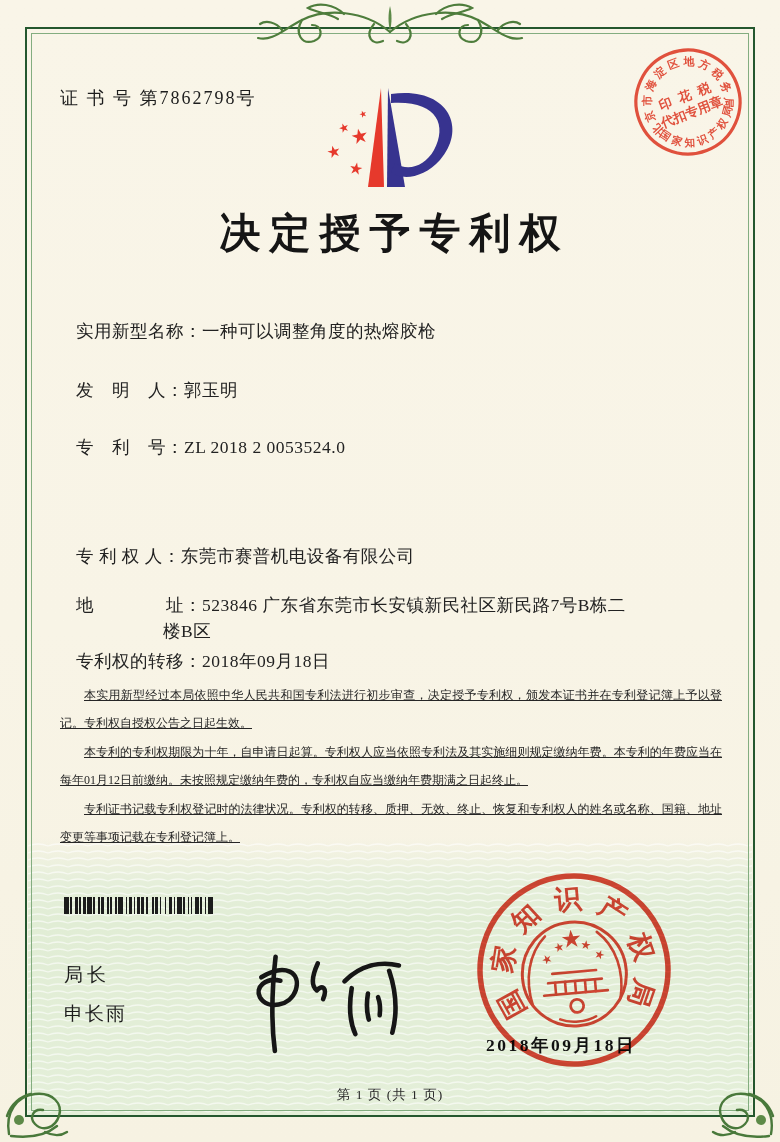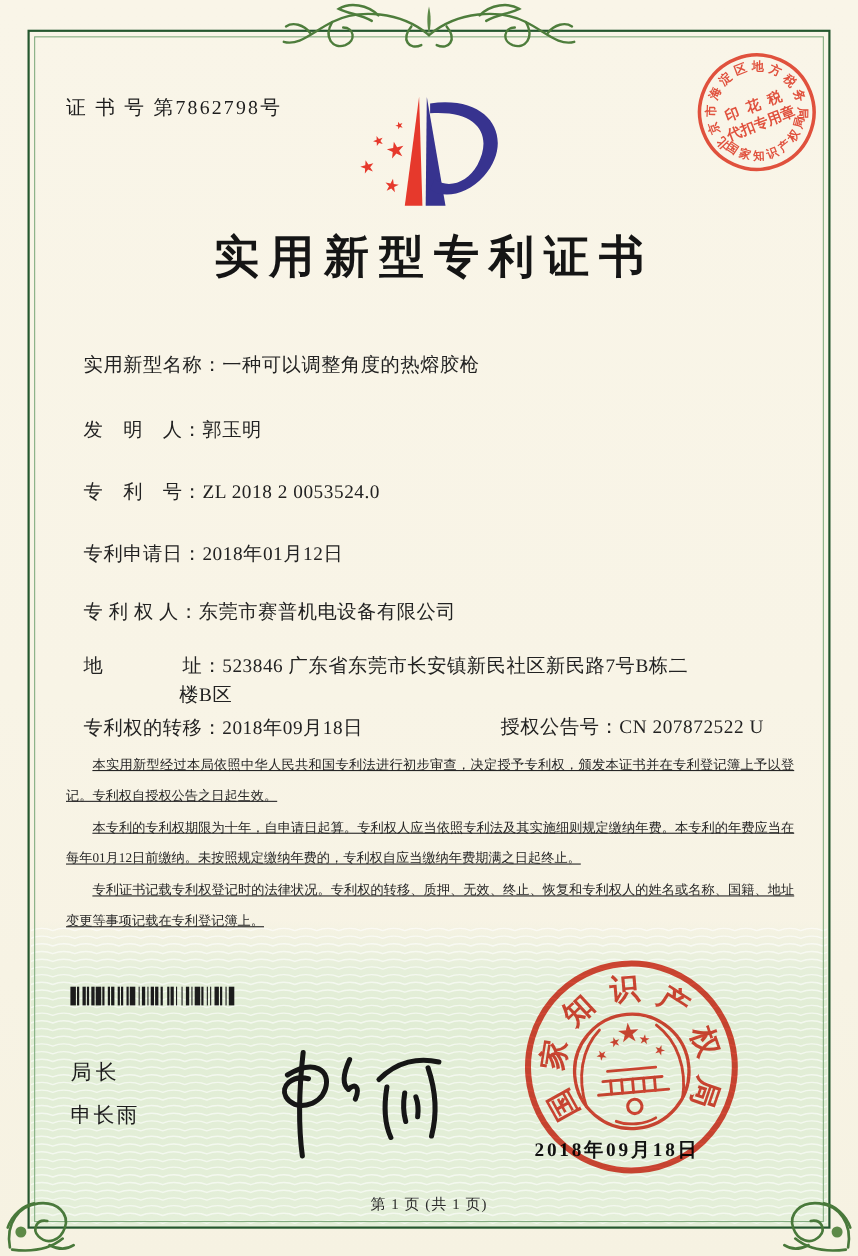--- a/index.html
+++ b/index.html
@@ -149,45 +149,39 @@
     <path d="M71 14 C 128 6 148 48 120 80 C 104 98 82 101 71 92 L 75 83 C 88 92 105 86 114 70 C 128 44 116 20 71 23 Z" fill="#37338f"></path>
     <g fill="#e6392c" font-family="'DejaVu Sans',sans-serif" text-anchor="middle">
       <text x="40" y="63" font-size="20" transform="rotate(-12 40 58)">★</text>
       <text x="14" y="77" font-size="16" transform="rotate(-15 14 72)">★</text>
       <text x="36" y="94" font-size="16" transform="rotate(10 36 89)">★</text>
       <text x="24" y="52" font-size="12" transform="rotate(-20 24 48)">★</text>
       <text x="43" y="37" font-size="9" transform="rotate(-20 43 34)">★</text>
     </g>
   </svg>
 
-  <div class="title">实用新型专利证书</div>
+  <div class="title">决定授予专利权</div>
 
   <div class="row row-name">
     <span class="lbl">实用新型名称：</span><span>一种可以调整角度的热熔胶枪</span>
   </div>
   <div class="row row-inventor">
     <span class="lbl">发　明　人：</span><span>郭玉明</span>
   </div>
   <div class="row row-patno">
     <span class="lbl">专　利　号：</span><span>ZL 2018 2 0053524.0</span>
   </div>
-  <div class="row row-filing">
-    <span class="lbl">专利申请日：</span><span>2018年01月12日</span>
-  </div>
   <div class="row row-patentee">
     <span class="lbl">专 利 权 人：</span><span>东莞市赛普机电设备有限公司</span>
   </div>
   <div class="row row-address">
     <span class="lbl">地　　　　址：</span><span>523846 广东省东莞市长安镇新民社区新民路7号B栋二楼B区</span>
   </div>
   <div class="row row-grant">
     <span class="lbl">专利权的转移：</span><span>2018年09月18日</span>
-  </div>
-  <div class="grant-no">
-    <span class="lbl">授权公告号：</span><span>CN 207872522 U</span>
   </div>
 
   <div class="paras">
     <p>本实用新型经过本局依照中华人民共和国专利法进行初步审查，决定授予专利权，颁发本证书并在专利登记簿上予以登记。专利权自授权公告之日起生效。</p>
     <p>本专利的专利权期限为十年，自申请日起算。专利权人应当依照专利法及其实施细则规定缴纳年费。本专利的年费应当在每年01月12日前缴纳。未按照规定缴纳年费的，专利权自应当缴纳年费期满之日起终止。</p>
     <p>专利证书记载专利权登记时的法律状况。专利权的转移、质押、无效、终止、恢复和专利权人的姓名或名称、国籍、地址变更等事项记载在专利登记簿上。</p>
   </div>
 
   <div class="barcode" id="barcode">
       <i style="width: 4.65px; background: rgb(28, 28, 28);"></i>

